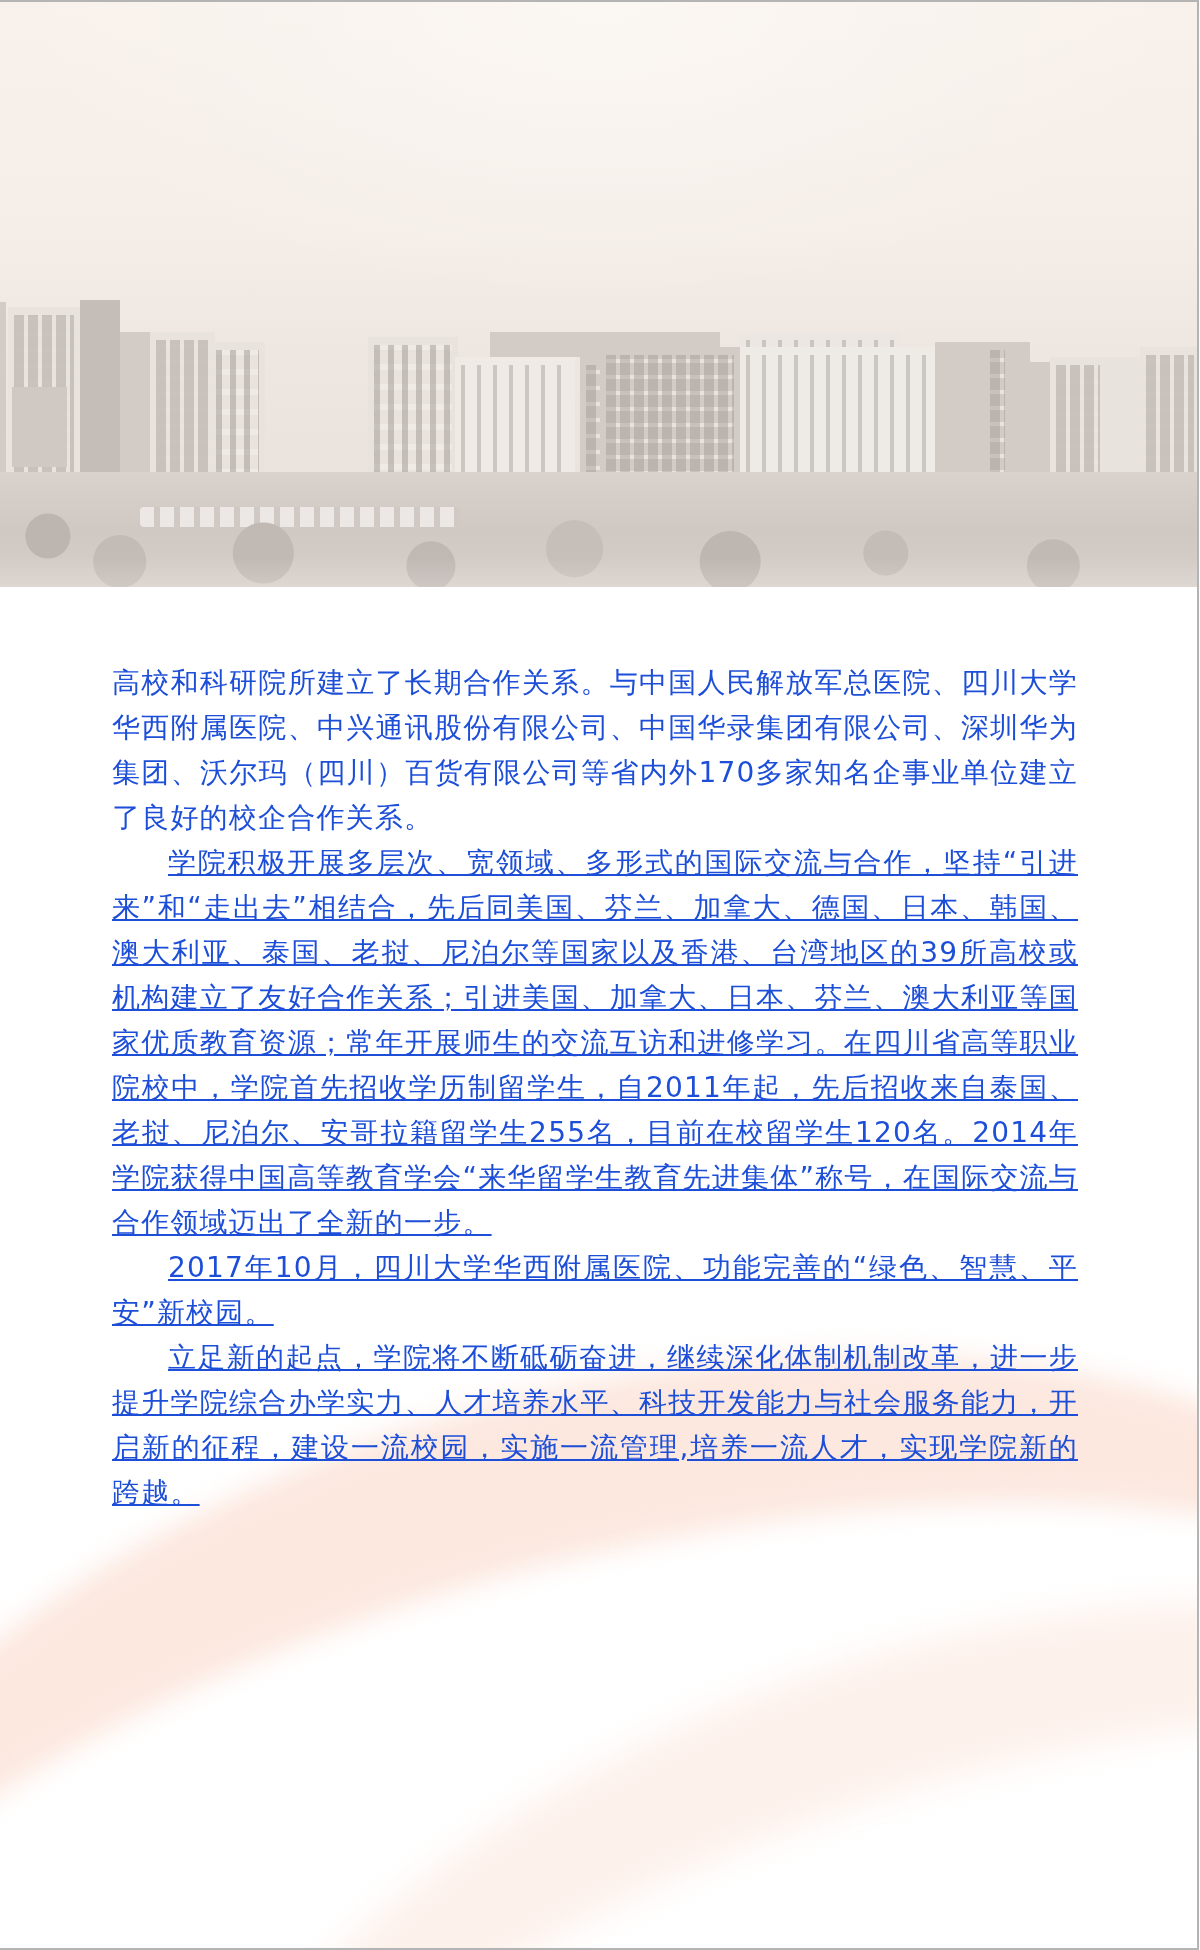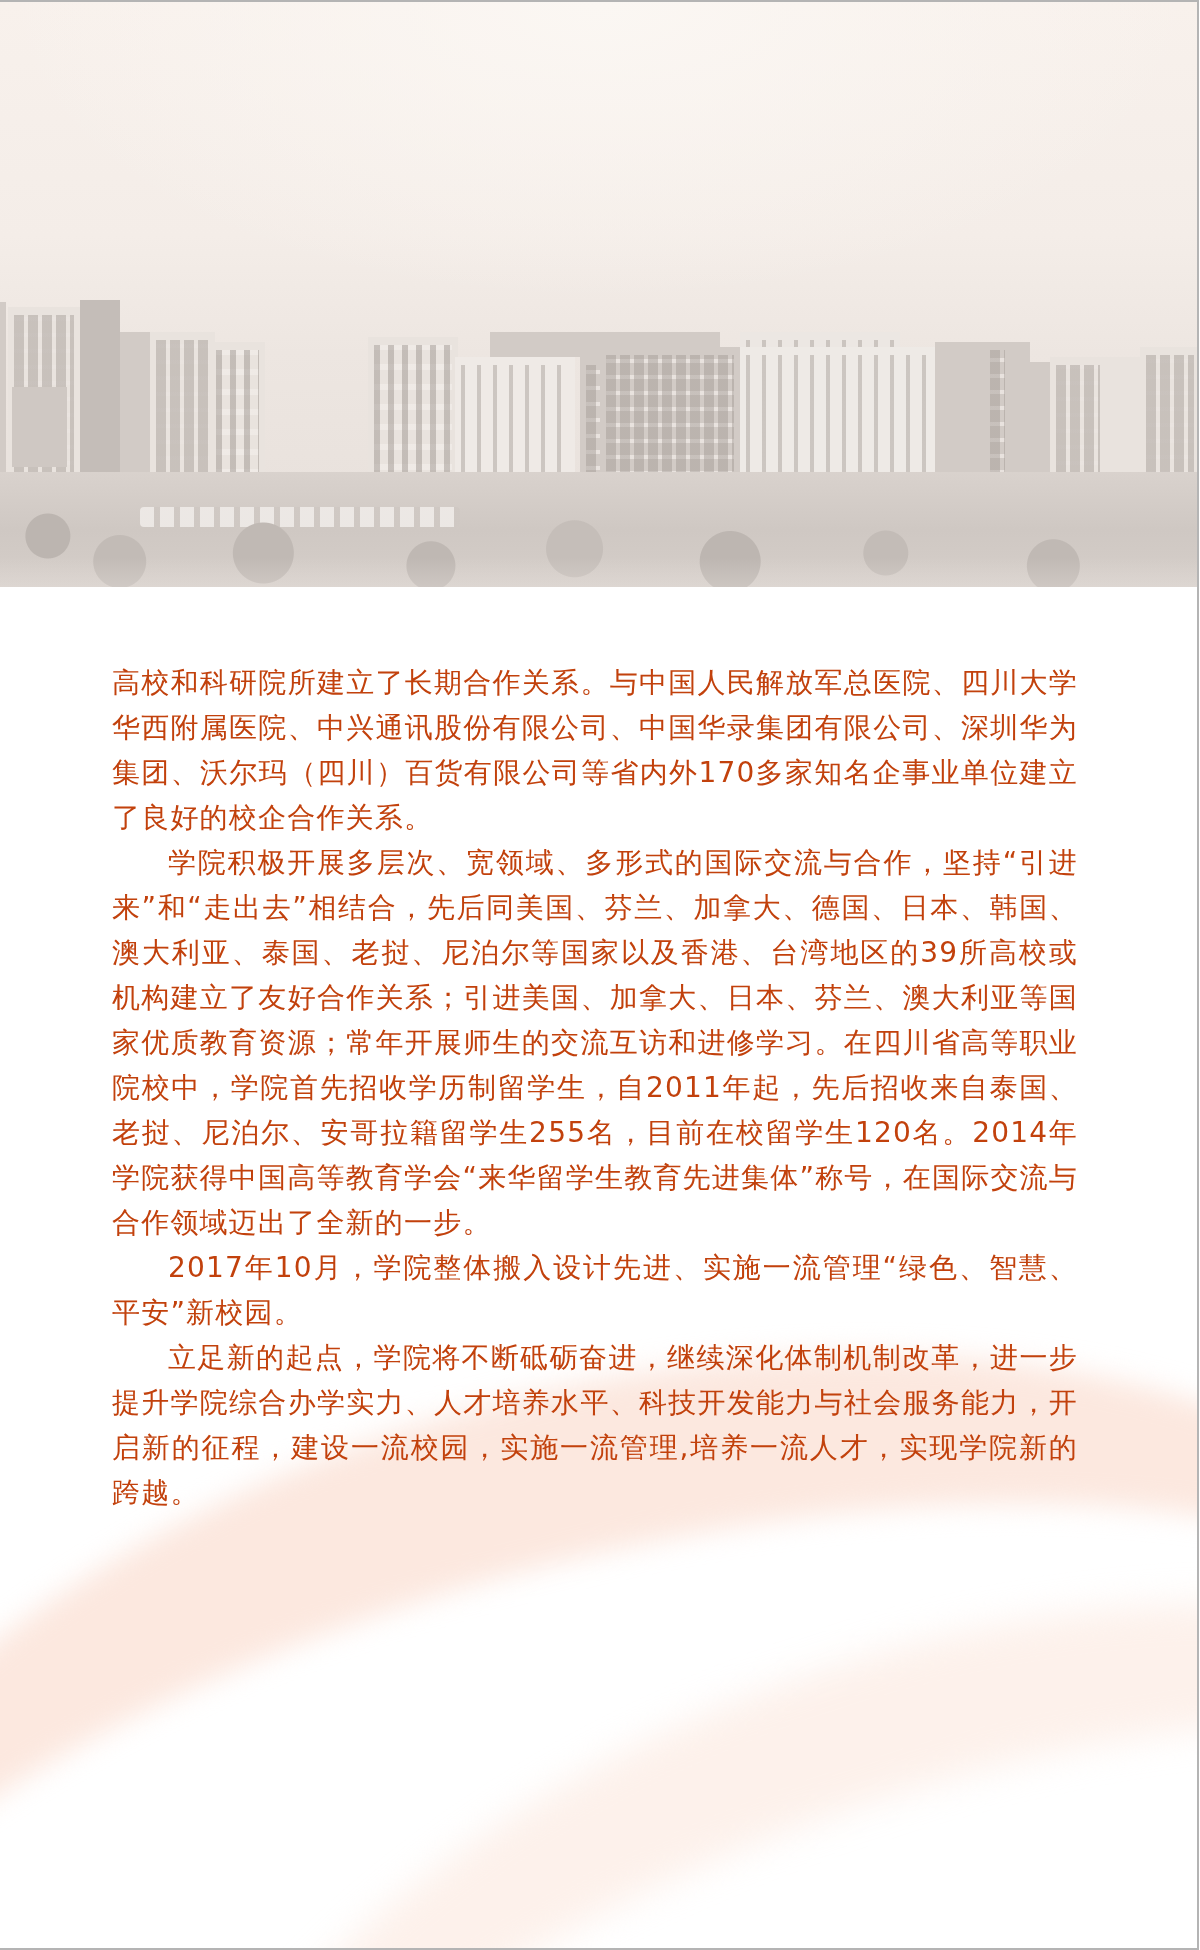--- a/index.html
+++ b/index.html
@@ -104,31 +104,32 @@
       transform: rotate(-18deg);
       filter: blur(18px);
     }
 
     
     .content {
       position: absolute;
       left: 112px;
       top: 658px;
       width: 966px;
-      color: #c2410c;
+      color: #1d4ed8;
       font-size: 28px;
       line-height: 45px;
       letter-spacing: 1.2px;
       text-align: justify;
     }
     .content p {
       margin: 0;
     }
     .content p.indent {
       text-indent: 2em;
+      text-decoration: underline;
     }
   </style>
 </head>
 <body>
 
 <div class="page">
 
   <div class="hero">
     <div class="sky-glow"></div>
 
@@ -187,17 +188,17 @@
     <div class="trees"></div>
     <div class="hero-fade"></div>
   </div>
 
   <div class="swoosh a"></div>
   <div class="swoosh b"></div>
 
   <div class="content">
     <p>高校和科研院所建立了长期合作关系。与中国人民解放军总医院、四川大学华西附属医院、中兴通讯股份有限公司、中国华录集团有限公司、深圳华为集团、沃尔玛（四川）百货有限公司等省内外170多家知名企事业单位建立了良好的校企合作关系。</p>
     <p class="indent">学院积极开展多层次、宽领域、多形式的国际交流与合作，坚持“引进来”和“走出去”相结合，先后同美国、芬兰、加拿大、德国、日本、韩国、澳大利亚、泰国、老挝、尼泊尔等国家以及香港、台湾地区的39所高校或机构建立了友好合作关系；引进美国、加拿大、日本、芬兰、澳大利亚等国家优质教育资源；常年开展师生的交流互访和进修学习。在四川省高等职业院校中，学院首先招收学历制留学生，自2011年起，先后招收来自泰国、老挝、尼泊尔、安哥拉籍留学生255名，目前在校留学生120名。2014年学院获得中国高等教育学会“来华留学生教育先进集体”称号，在国际交流与合作领域迈出了全新的一步。</p>
-    <p class="indent">2017年10月，学院整体搬入设计先进、实施一流管理“绿色、智慧、平安”新校园。</p>
+    <p class="indent">2017年10月，四川大学华西附属医院、功能完善的“绿色、智慧、平安”新校园。</p>
     <p class="indent">立足新的起点，学院将不断砥砺奋进，继续深化体制机制改革，进一步提升学院综合办学实力、人才培养水平、科技开发能力与社会服务能力，开启新的征程，建设一流校园，实施一流管理,培养一流人才，实现学院新的跨越。</p>
   </div>
 
 </div>
 
 </body></html>

